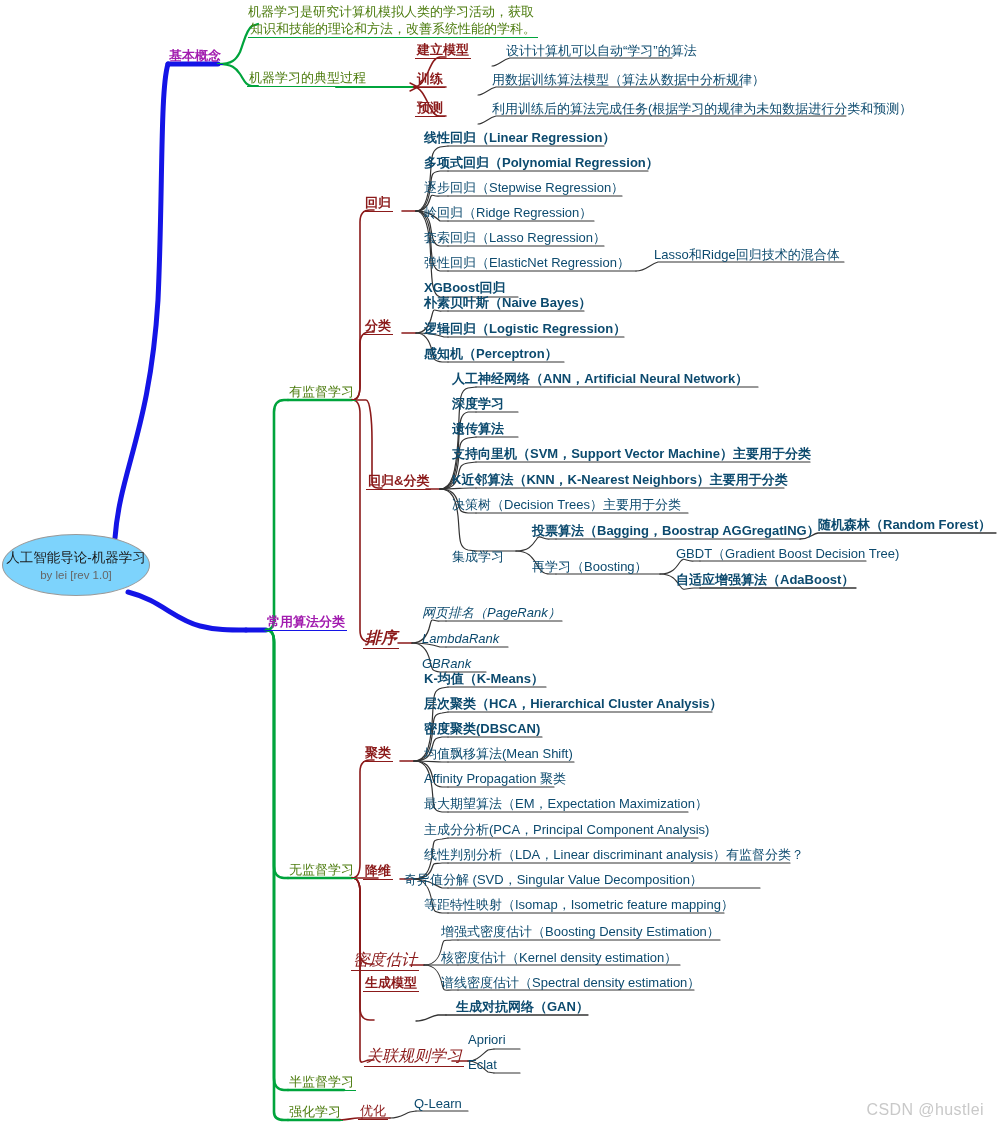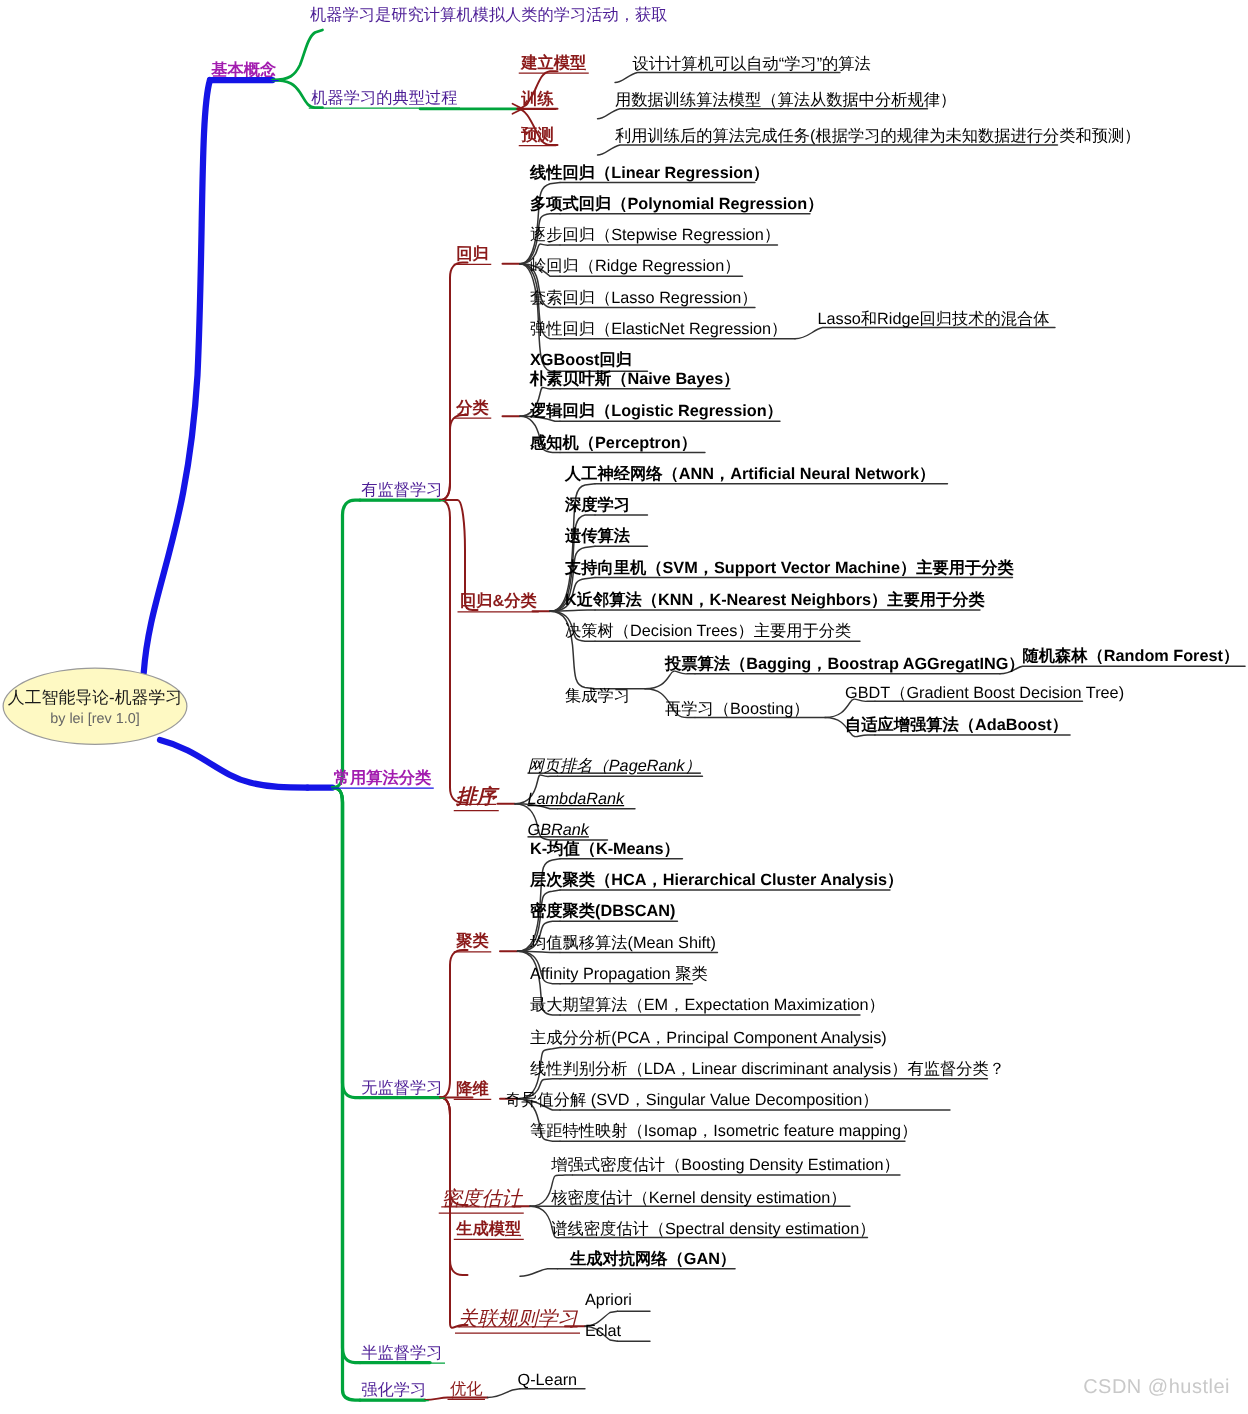--- a/index.html
+++ b/index.html
@@ -31,37 +31,37 @@
   }
   
   .node.ul {
     border-bottom: 1.2px solid #333333;
     padding: 0 2px 1px 2px;
   }
   .node.ul-green { border-bottom-color: #00a43c; }
   .node.ul-red   { border-bottom-color: #8b1a1a; }
   .node.ul-blue  { border-bottom-color: #1414e6; }
 
-  .t-green { color: #4c1d95; }
+  .t-green { color: #4d7c0f; }
   .t-blue  { color: #a21caf; }
   .t-red   { color: #8b1a1a; }
-  .t-dark  { color: #000000; }
+  .t-dark  { color: #0c4a6e; }
   .b { font-weight: bold; }
-  .i { font-style: italic; text-decoration: underline; }
+  .i { font-style: italic; }
   .s12 { font-size: 16px; }
   .s13 { font-size: 13px; }
 
   
   #root-node {
     position: absolute;
     left: 2px; top: 534px;
     width: 148px; height: 62px;
     border: 1.5px solid #9a9a9a;
     border-radius: 50% / 50%;
-    background: #fef9c3;
+    background: #7dd3fc;
     text-align: center;
     display: flex;
     flex-direction: column;
     justify-content: center;
     align-items: center;
     z-index: 5;
   }
   #root-title { font-size: 13.5px; color: #1a1a1a; }
   #root-sub   { font-size: 11.5px; color: #666666; margin-top: 2px; }
 
@@ -241,20 +241,21 @@
   </svg>
 
   <div id="root-node">
     <div id="root-title">人工智能导论-机器学习</div>
     <div id="root-sub">by lei [rev 1.0]</div>
   </div>
 
   <div class="node ul ul-blue t-blue b s13" style="left:167px; top:49px;">基本概念</div>
 
   <div class="node t-green s13" style="left:248px; top:5px; border-bottom:none;">机器学习是研究计算机模拟人类的学习活动，获取</div>
+  <div class="node ul ul-green t-green s13" style="left:248px; top:22px;">知识和技能的理论和方法，改善系统性能的学科。</div>
 
   <div class="node ul ul-green t-green s13" style="left:247px; top:71px;">机器学习的典型过程</div>
 
   <div class="node ul ul-red t-red b s13" style="left:415px; top:43px;">建立模型</div>
   <div class="node t-dark s13" style="left:506px; top:44px;">设计计算机可以自动“学习”的算法</div>
 
   <div class="node ul ul-red t-red b s13" style="left:415px; top:72px;">训练</div>
   <div class="node t-dark s13" style="left:492px; top:73px;">用数据训练算法模型（算法从数据中分析规律）</div>
 
   <div class="node ul ul-red t-red b s13" style="left:415px; top:101px;">预测</div>

